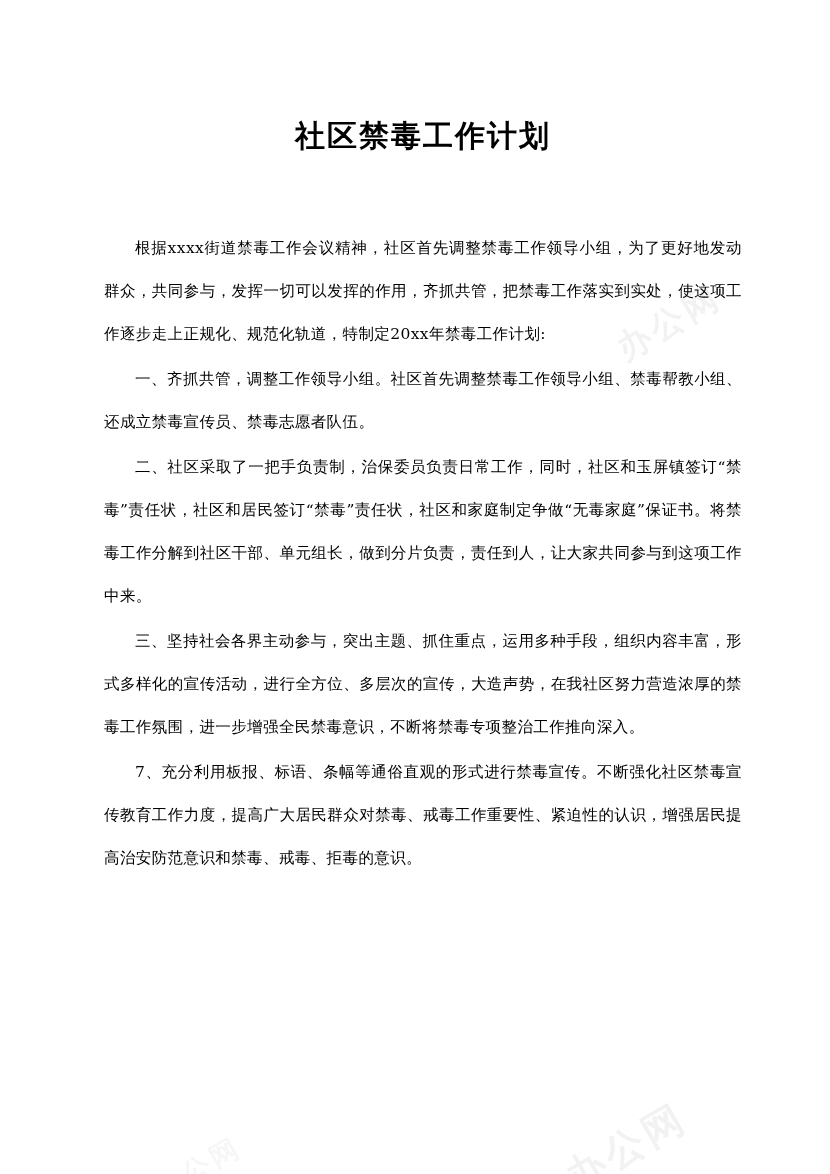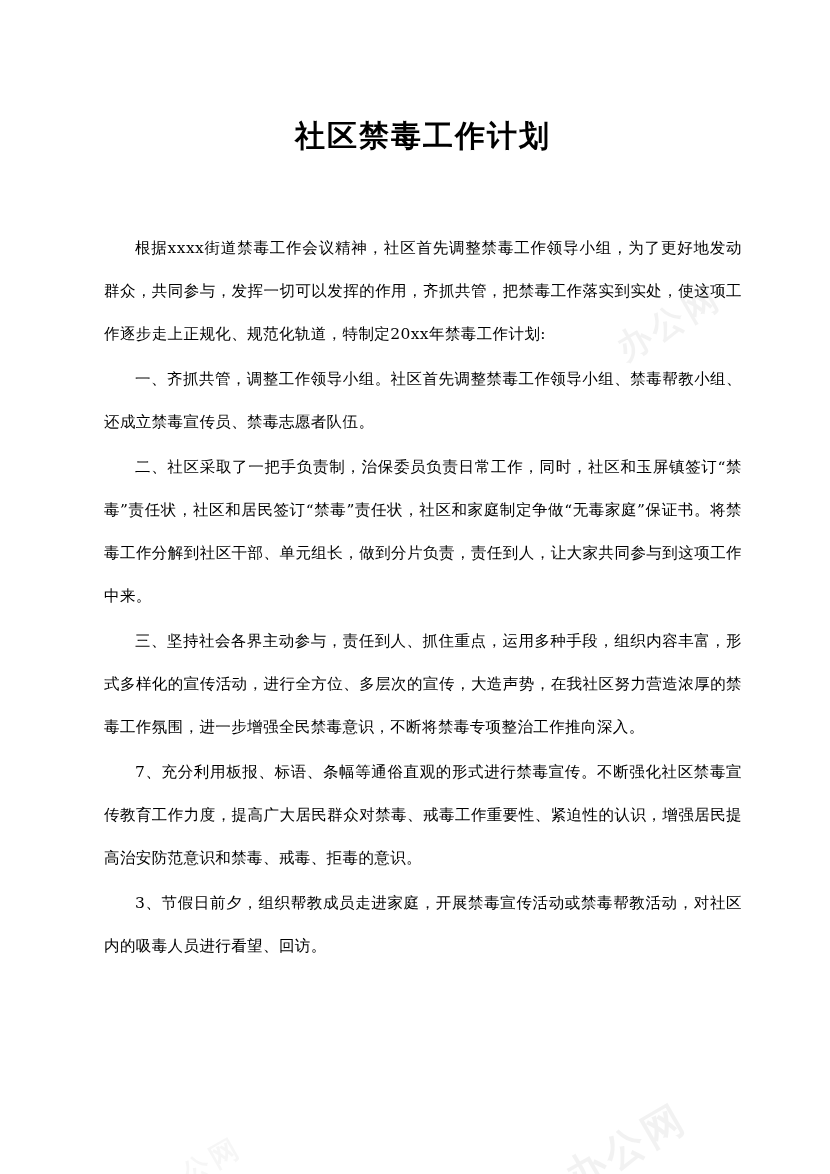--- a/index.html
+++ b/index.html
@@ -75,18 +75,17 @@
   <div class="watermark wm2">办公网</div>
   <div class="watermark wm3">办公网</div>
 
   <div class="content">
     <h1 class="doc-title">社区禁毒工作计划</h1>
     <div class="spacer-after-title"></div>
 
     <p class="para">根据xxxx街道禁毒工作会议精神，社区首先调整禁毒工作领导小组，为了更好地发动群众，共同参与，发挥一切可以发挥的作用，齐抓共管，把禁毒工作落实到实处，使这项工作逐步走上正规化、规范化轨道，特制定20xx年禁毒工作计划:</p>
     <p class="para">一、齐抓共管，调整工作领导小组。社区首先调整禁毒工作领导小组、禁毒帮教小组、还成立禁毒宣传员、禁毒志愿者队伍。</p>
     <p class="para">二、社区采取了一把手负责制，治保委员负责日常工作，同时，社区和玉屏镇签订“禁毒”责任状，社区和居民签订“禁毒”责任状，社区和家庭制定争做“无毒家庭”保证书。将禁毒工作分解到社区干部、单元组长，做到分片负责，责任到人，让大家共同参与到这项工作中来。</p>
-    <p class="para">三、坚持社会各界主动参与，责任到人、抓住重点，运用多种手段，组织内容丰富，形式多样化的宣传活动，进行全方位、多层次的宣传，大造声势，在我社区努力营造浓厚的禁毒工作氛围，进一步增强全民禁毒意识，不断将禁毒专项整治工作推向深入。</p>
+    <p class="para">三、坚持社会各界主动参与，突出主题、抓住重点，运用多种手段，组织内容丰富，形式多样化的宣传活动，进行全方位、多层次的宣传，大造声势，在我社区努力营造浓厚的禁毒工作氛围，进一步增强全民禁毒意识，不断将禁毒专项整治工作推向深入。</p>
     <p class="para">7、充分利用板报、标语、条幅等通俗直观的形式进行禁毒宣传。不断强化社区禁毒宣传教育工作力度，提高广大居民群众对禁毒、戒毒工作重要性、紧迫性的认识，增强居民提高治安防范意识和禁毒、戒毒、拒毒的意识。</p>
-    <p class="para">3、节假日前夕，组织帮教成员走进家庭，开展禁毒宣传活动或禁毒帮教活动，对社区内的吸毒人员进行看望、回访。</p>
   </div>
 
 </div>
 
 </body></html>

